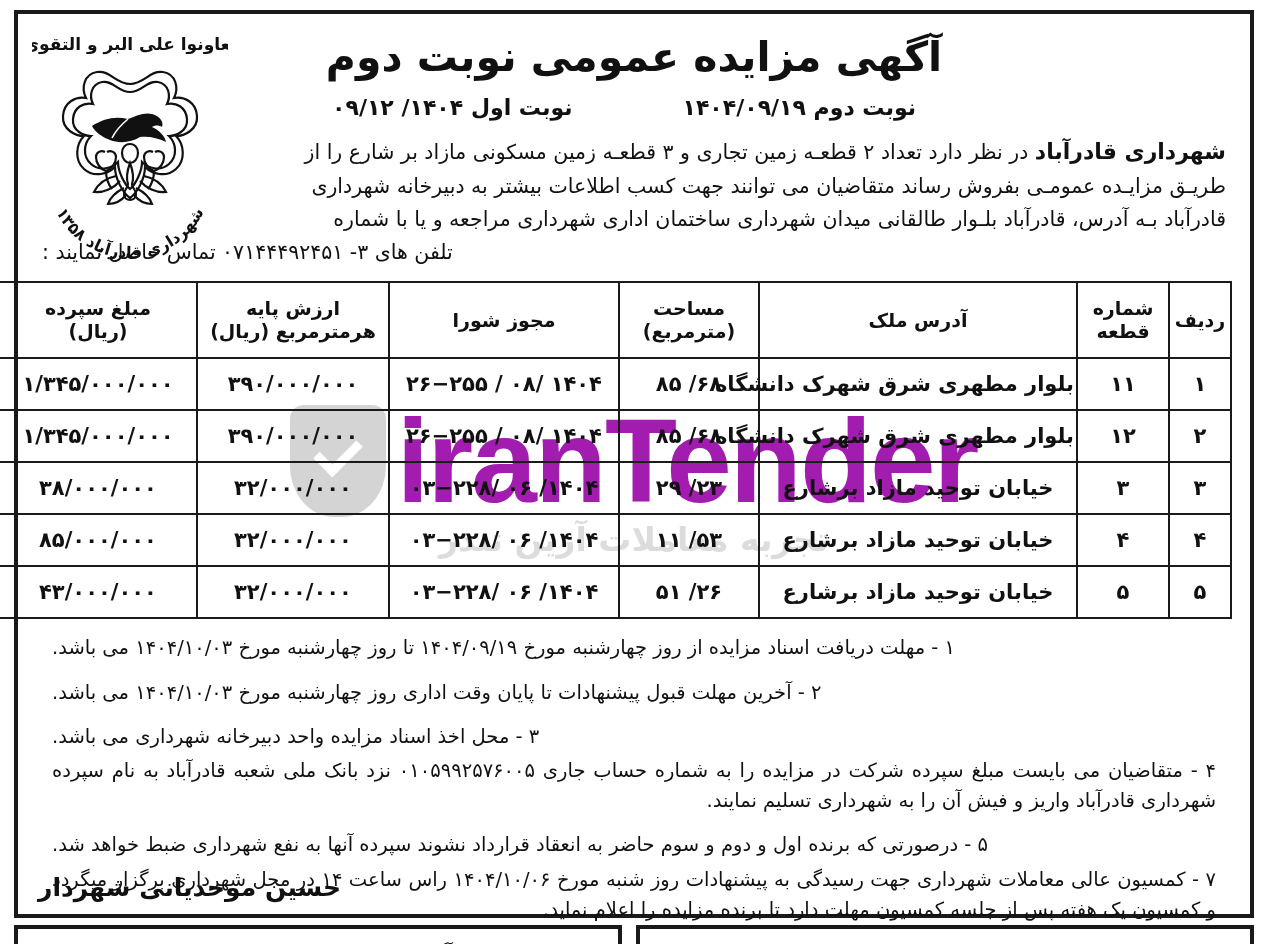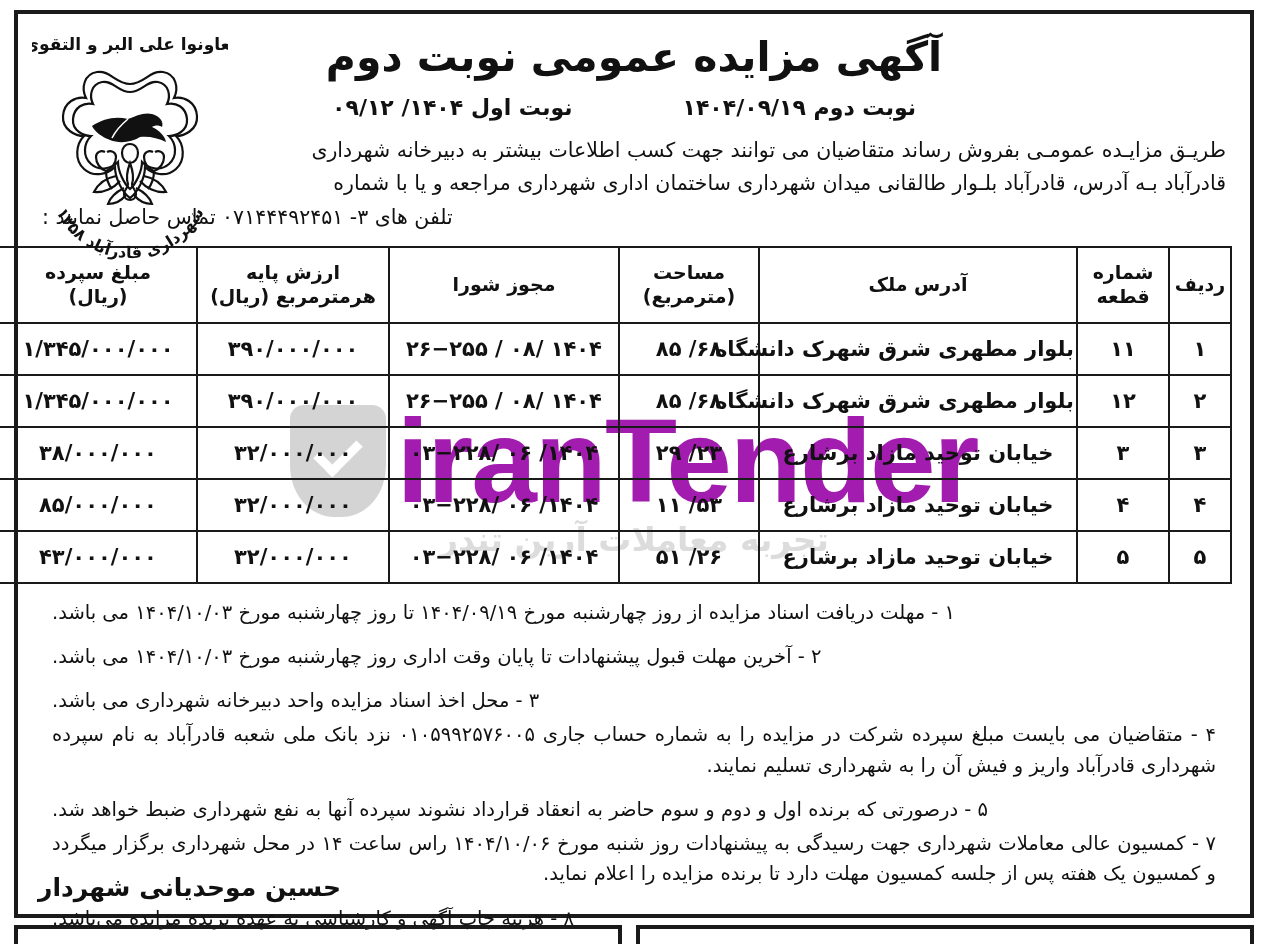--- a/index.html
+++ b/index.html
@@ -294,20 +294,21 @@
       </div>
 
       <div class="title">آگهی مزایده عمومی نوبت دوم</div>
 
       <div class="dates-row">
         <span class="date-item">نوبت دوم ۱۴۰۴/۰۹/۱۹</span>
         <span class="date-item">نوبت اول ۱۴۰۴/ ۰۹/۱۲</span>
       </div>
 
       <div class="body-para">
+        <span class="para-line"><span class="lead">شهرداری قادرآباد</span><span> در نظر دارد تعداد ۲ قطعـه زمین تجاری و ۳ قطعـه زمین مسکونی مازاد بر شارع را از</span></span>
         <span class="para-line">طریـق مزایـده عمومـی بفروش رساند متقاضیان می توانند جهت کسب اطلاعات بیشتر به دبیرخانه شهرداری</span>
         <span class="para-line">قادرآباد بـه آدرس، قادرآباد بلـوار طالقانی میدان شهرداری ساختمان اداری شهرداری مراجعه و یا با شماره</span>
         <span class="para-line center-end">تلفن های  ۳- ۰۷۱۴۴۴۹۲۴۵۱ تماس حاصل نمایند :</span>
       </div>
 
       <table class="auction">
         <colgroup>
           <col class="c-radif">
             <col class="c-plot">
             <col class="c-addr">

